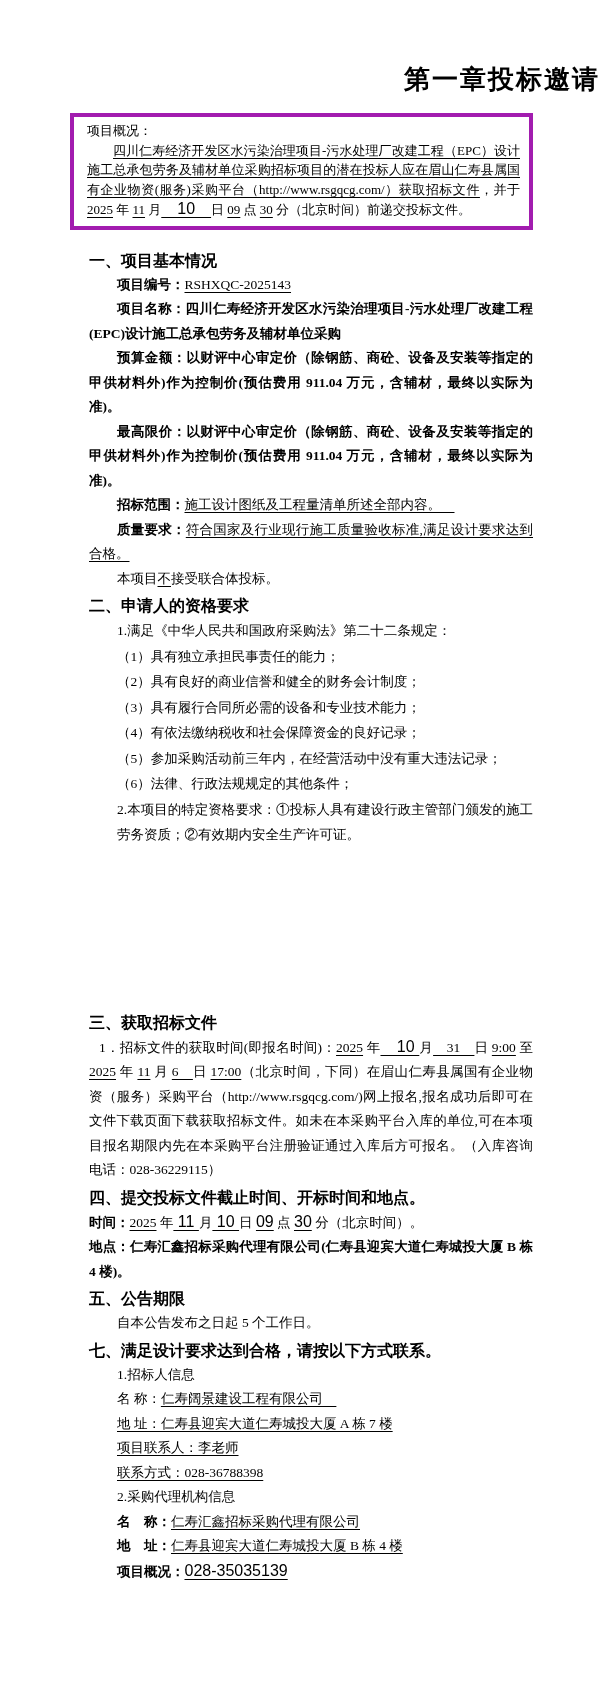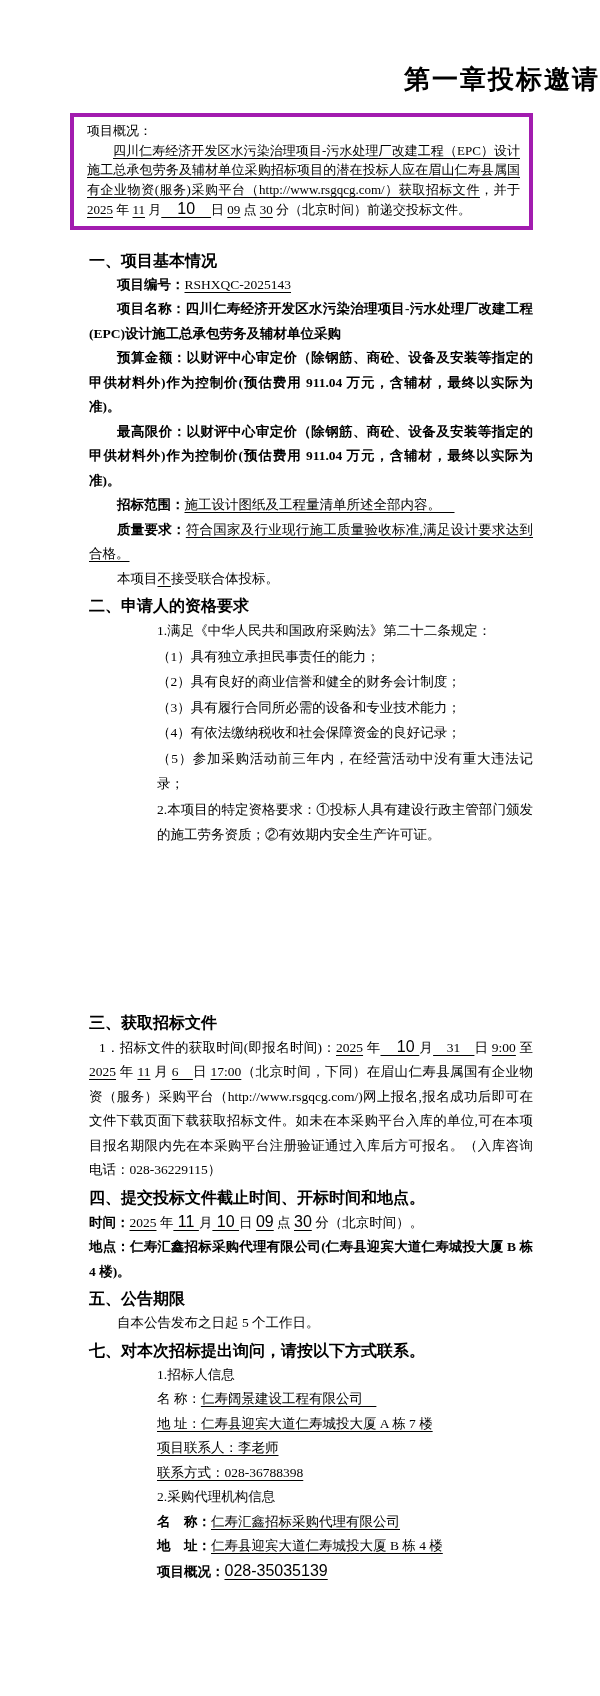--- a/index.html
+++ b/index.html
@@ -17,21 +17,21 @@
   .box .box-label{text-indent:0;}
   .box .box-p{text-indent:26px;}
   
   h2{margin:2px 0 0 0;font-family:"Liberation Sans","DejaVu Sans",sans-serif;
      font-weight:700;font-size:16px;line-height:25px;}
   .p{margin:0;line-height:24.5px;text-align:justify;}
   .ind{text-indent:28px;}
   .ind1{text-indent:13px;}
   .ind-s3{text-indent:10px;}
   .blk{padding-left:28px;}
-  .blk .p{line-height:25.5px;text-align:justify;margin-left:40px;}
+  .blk .p{line-height:25.5px;text-align:justify;}
   .s7 .p{line-height:24.5px;}
   .u{text-decoration:underline;text-underline-offset:3px;text-decoration-thickness:1px;}
   .b{font-weight:700;}
   .bu{font-weight:700;text-decoration:underline;text-underline-offset:3px;}
   .usb{font-family:"Liberation Sans","DejaVu Sans",sans-serif;font-weight:400;
        font-size:16px;text-decoration:underline;text-underline-offset:3px;}
   .pagegap{height:160px;}
 </style>
 </head>
 <body>
@@ -59,20 +59,21 @@
 
     <section>
       <h2>二、申请人的资格要求</h2>
       <div class="blk">
         <p class="p">1.满足《中华人民共和国政府采购法》第二十二条规定：</p>
         <p class="p">（1）具有独立承担民事责任的能力；</p>
         <p class="p">（2）具有良好的商业信誉和健全的财务会计制度；</p>
         <p class="p">（3）具有履行合同所必需的设备和专业技术能力；</p>
         <p class="p">（4）有依法缴纳税收和社会保障资金的良好记录；</p>
         <p class="p">（5）参加采购活动前三年内，在经营活动中没有重大违法记录；</p>
+        <p class="p">（6）法律、行政法规规定的其他条件；</p>
         <p class="p">2.本项目的特定资格要求：①投标人具有建设行政主管部门颁发的施工劳务资质；②有效期内安全生产许可证。</p>
       </div>
     </section>
 
     <div class="pagegap"></div>
 
     <section>
       <h2>三、获取招标文件</h2>
       <p class="p ind-s3"><span>1．招标文件的获取时间(即报名时间)：</span><span class="u">2025</span><span> 年</span><span class="usb">　10 </span><span>月</span><span class="u">　31　</span><span>日 </span><span class="u">9:00</span><span> 至 </span><span class="u">2025</span><span> 年 </span><span class="u">11</span><span> 月 </span><span class="u">6　</span><span>日 </span><span class="u">17:00</span><span>（北京时间，下同）在眉山仁寿县属国有企业物资（服务）采购平台（http://www.rsgqcg.com/)网上报名,报名成功后即可在文件下载页面下载获取招标文件。如未在本采购平台入库的单位,可在本项目报名期限内先在本采购平台注册验证通过入库后方可报名。（入库咨询电话：028-36229115）</span></p>
     </section>
@@ -83,21 +84,21 @@
       <p class="p"><span class="b">地点：</span><span class="b">仁寿汇鑫招标采购代理有限公司(仁寿县迎宾大道仁寿城投大厦 B 栋 4 楼)。</span></p>
     </section>
 
     <section>
       <h2>五、公告期限</h2>
       <p class="p ind">自本公告发布之日起 5 个工作日。</p>
     </section>
 
 
     <section class="s7">
-      <h2>七、对本次招标提出询问，请按以下方式联系。</h2>
+      <h2>七、满足设计要求达到合格，请按以下方式联系。</h2>
       <div class="blk">
         <p class="p">1.招标人信息</p>
         <p class="p"><span>名 称：</span><span class="u">仁寿阔景建设工程有限公司　</span></p>
         <p class="p"><span class="u">地 址：仁寿县迎宾大道仁寿城投大厦 A 栋 7 楼</span></p>
         <p class="p"><span class="u">项目联系人：李老师</span></p>
         <p class="p"><span class="u">联系方式：028-36788398</span></p>
         <p class="p">2.采购代理机构信息</p>
         <p class="p"><span class="b">名　称：</span><span class="u">仁寿汇鑫招标采购代理有限公司</span></p>
         <p class="p"><span class="b">地　址：</span><span class="u">仁寿县迎宾大道仁寿城投大厦 B 栋 4 楼</span></p>
         <p class="p"><span class="b">项目概况：</span><span class="usb">028-35035139</span></p>

